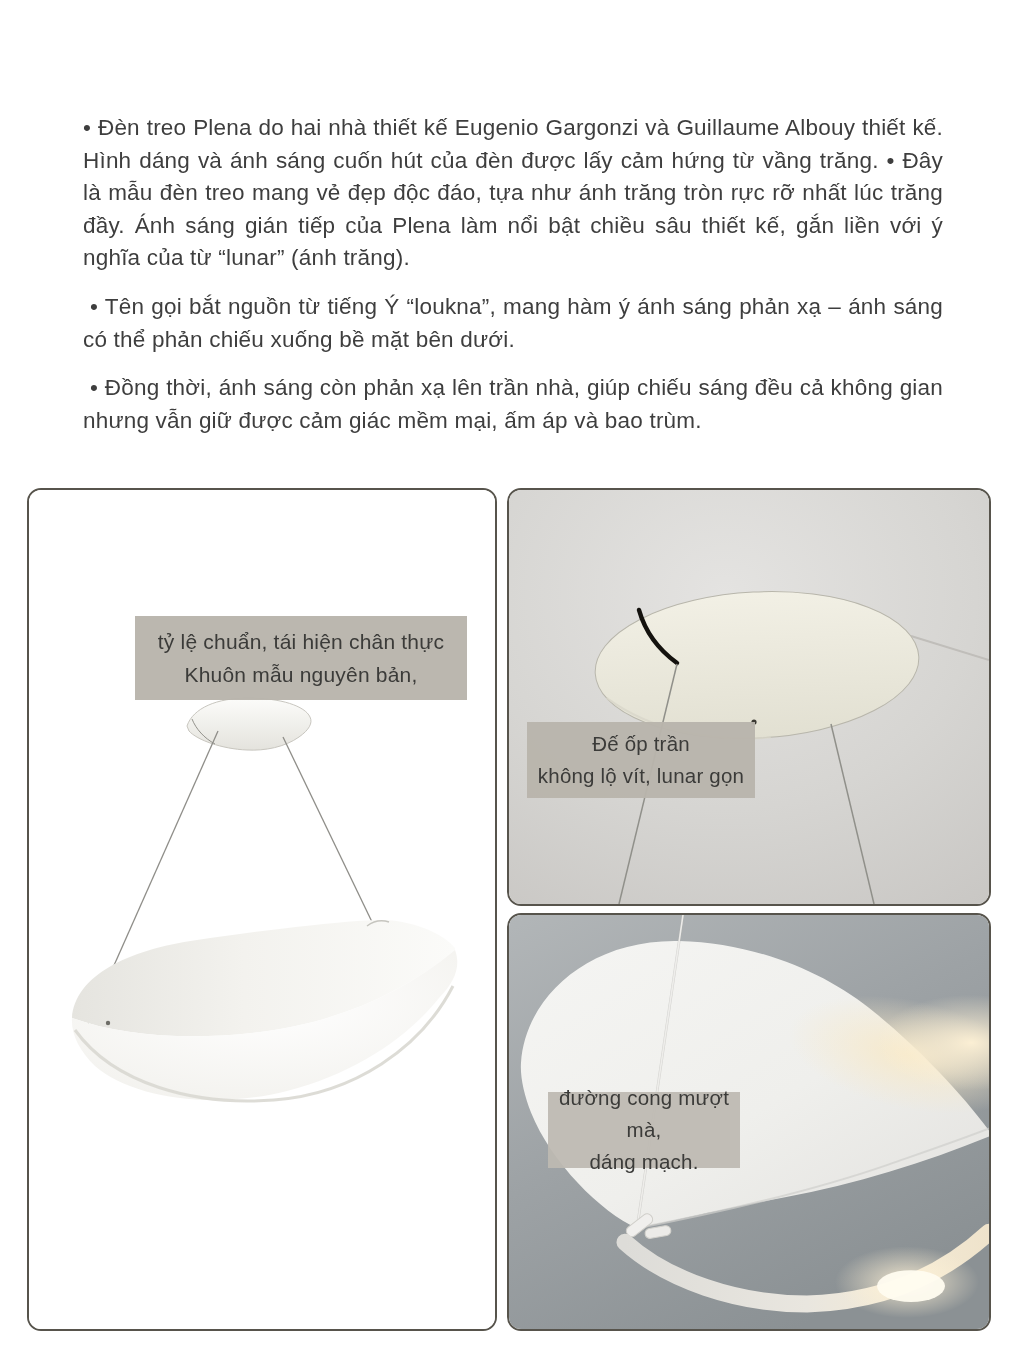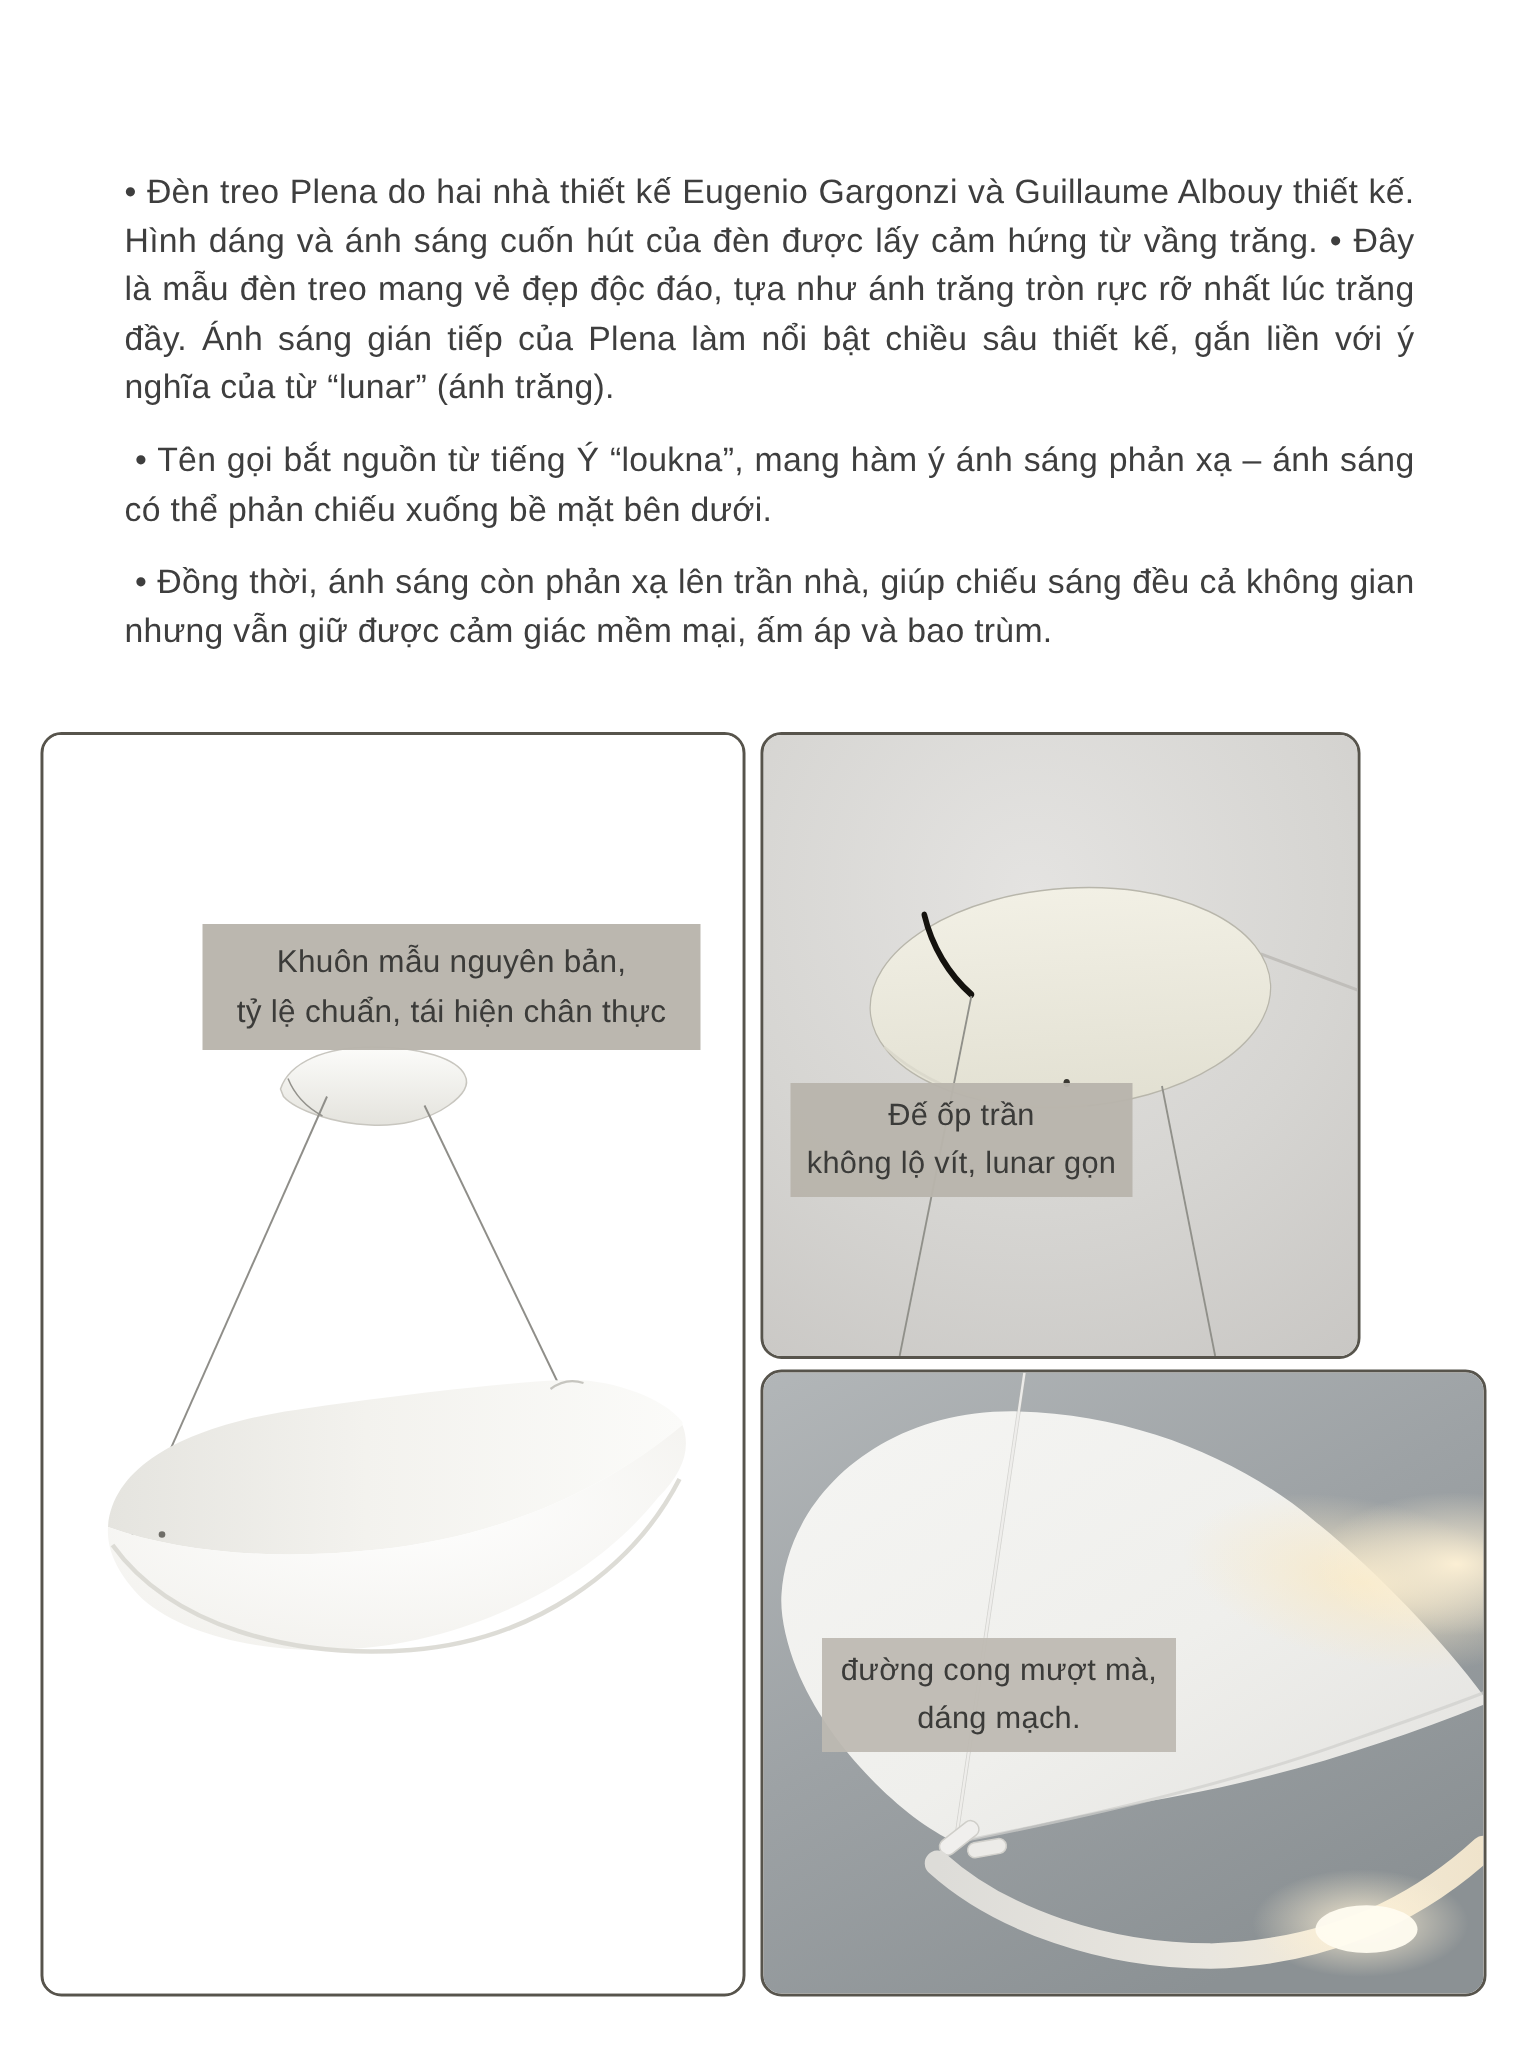--- a/index.html
+++ b/index.html
@@ -15,35 +15,35 @@
   }
   .intro p{margin:16px;}
   .intro p + p{text-indent:7px;}
   
   .panel{
     position:absolute;box-sizing:border-box;
     border:2px solid #57544c;border-radius:14px;
     overflow:hidden;background:#ffffff;margin:0;
   }
   .panel-left{left:27px;top:488px;width:470px;height:843px;}
-  .panel-rt{left:507px;top:488px;width:400px;height:418px;text-decoration:underline;}
+  .panel-rt{left:507px;top:488px;width:484px;height:418px;text-decoration:underline;}
   .panel-rb{left:507px;top:913px;width:484px;height:418px;}
   .panel svg{position:absolute;left:0;top:0;width:100%;height:100%;display:block;}
   
   .caption{
     position:absolute;z-index:5;
     background:rgba(184,180,172,0.96);
     color:#3b3b39;text-align:center;
     display:flex;flex-direction:column;justify-content:center;
     letter-spacing:0.2px;
   }
   .cap-line{display:block;}
   .cap1{left:106px;top:126px;width:332px;height:84px;font-size:21px;line-height:33px;}
   .cap2{left:18px;top:232px;width:228px;height:76px;font-size:20.5px;line-height:32px;}
-  .cap3{left:39px;top:177px;width:236px;height:76px;font-size:20.5px;line-height:32px;background:rgba(189,185,177,0.93);}
+  .cap3{left:39px;top:177px;width:192px;height:76px;font-size:20.5px;line-height:32px;background:rgba(189,185,177,0.93);}
 </style>
 </head>
 <body>
 
 <div class="page">
 
   <section class="intro">
     <p>• Đèn treo Plena do hai nhà thiết kế Eugenio Gargonzi và Guillaume Albouy thiết kế. Hình dáng và ánh sáng cuốn hút của đèn được lấy cảm hứng từ vầng trăng. • Đây là mẫu đèn treo mang vẻ đẹp độc đáo, tựa như ánh trăng tròn rực rỡ nhất lúc trăng đầy. Ánh sáng gián tiếp của Plena làm nổi bật chiều sâu thiết kế, gắn liền với ý nghĩa của từ “lunar” (ánh trăng).</p>
     <p>• Tên gọi bắt nguồn từ tiếng Ý “loukna”, mang hàm ý ánh sáng phản xạ – ánh sáng có thể phản chiếu xuống bề mặt bên dưới.</p>
     <p>• Đồng thời, ánh sáng còn phản xạ lên trần nhà, giúp chiếu sáng đều cả không gian nhưng vẫn giữ được cảm giác mềm mại, ấm áp và bao trùm.</p>
@@ -76,22 +76,22 @@
 
       <path d="M 43,528 C 46,486 98,460 168,450 C 248,438 328,430 350,430 C 378,429 414,442 426,458 L 426,460 C 368,508 298,535 223,543 C 158,550 93,546 43,528 Z" fill="url(#lgTop)"></path>
 
       <path d="M 43,528 C 93,546 158,550 223,543 C 298,535 368,508 426,460 C 432,476 426,492 410,508 C 380,546 328,583 258,601 C 183,620 103,608 66,576 C 50,560 42,544 43,528 Z" fill="url(#lgBowl)"></path>
 
       <path d="M 46,540 C 85,594 165,616 245,610 C 325,604 392,558 424,496" fill="none" stroke="#d9d8d2" stroke-width="3" opacity="0.9"></path>
       <path d="M 338,436 C 346,430 354,430 360,432" stroke="#c6c5bf" stroke-width="1.5" fill="none"></path>
       <circle cx="79" cy="533" r="2.2" fill="#6e6d67"></circle>
     </svg>
     <figcaption class="caption cap1">
+      <span class="cap-line">tỷ lệ chuẩn, tái hiện chân thực</span>
       <span class="cap-line">Khuôn mẫu nguyên bản,</span>
-      <span class="cap-line">tỷ lệ chuẩn, tái hiện chân thực</span>
     </figcaption>
   </figure>
 
   <figure class="panel panel-rt">
     <svg viewBox="0 0 480 414" preserveAspectRatio="none">
       <defs>
         <radialGradient id="rtBg" cx="0.45" cy="0.25" r="0.95">
           <stop offset="0" stop-color="#e4e3e1"></stop>
             <stop offset="0.55" stop-color="#d6d5d2"></stop>
             <stop offset="1" stop-color="#c8c6c3"></stop>

